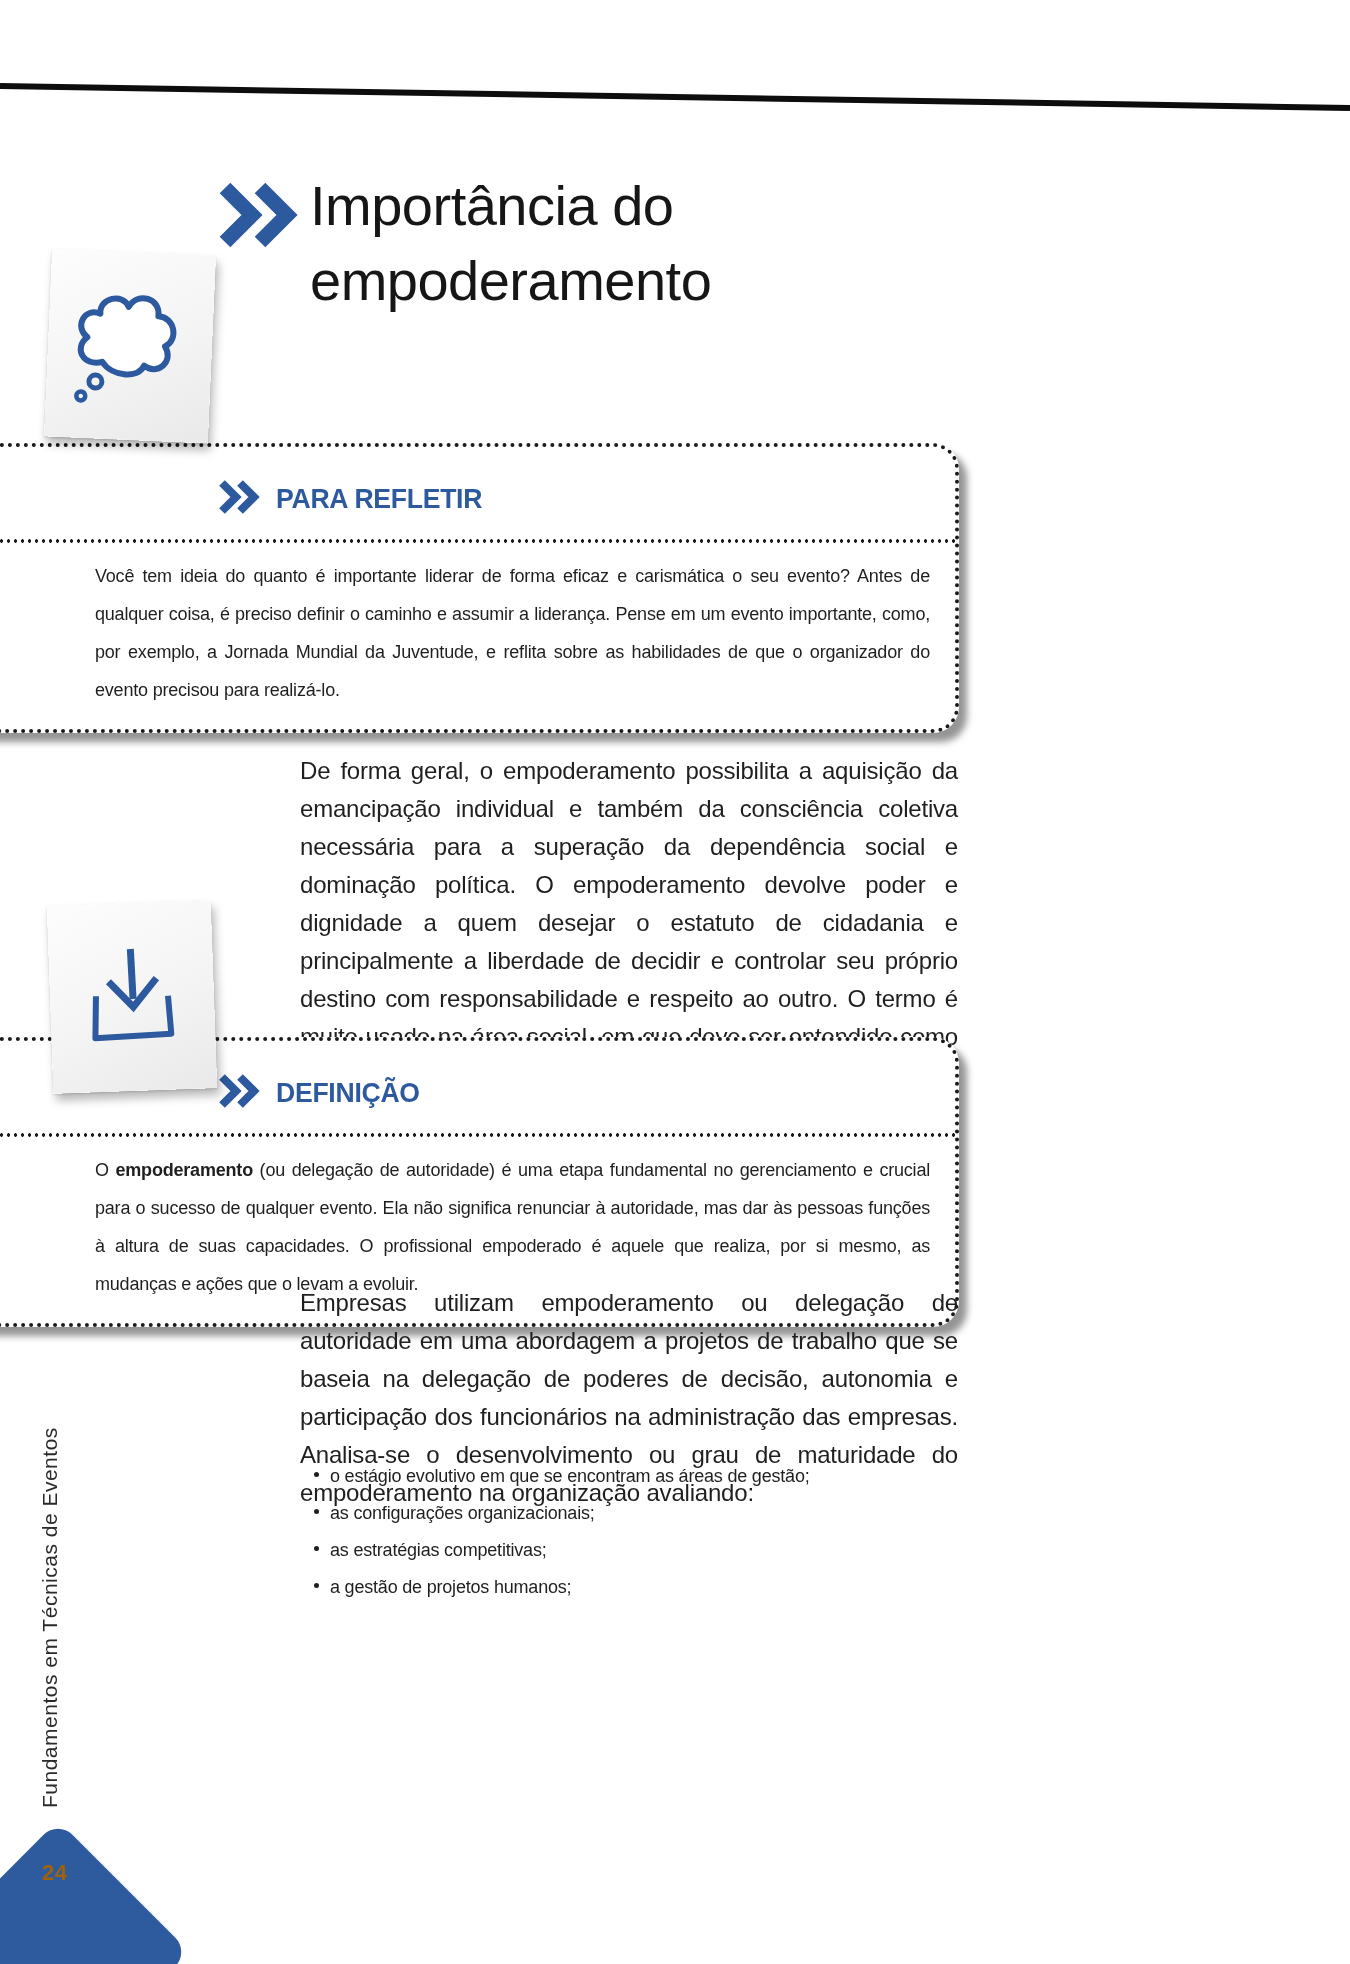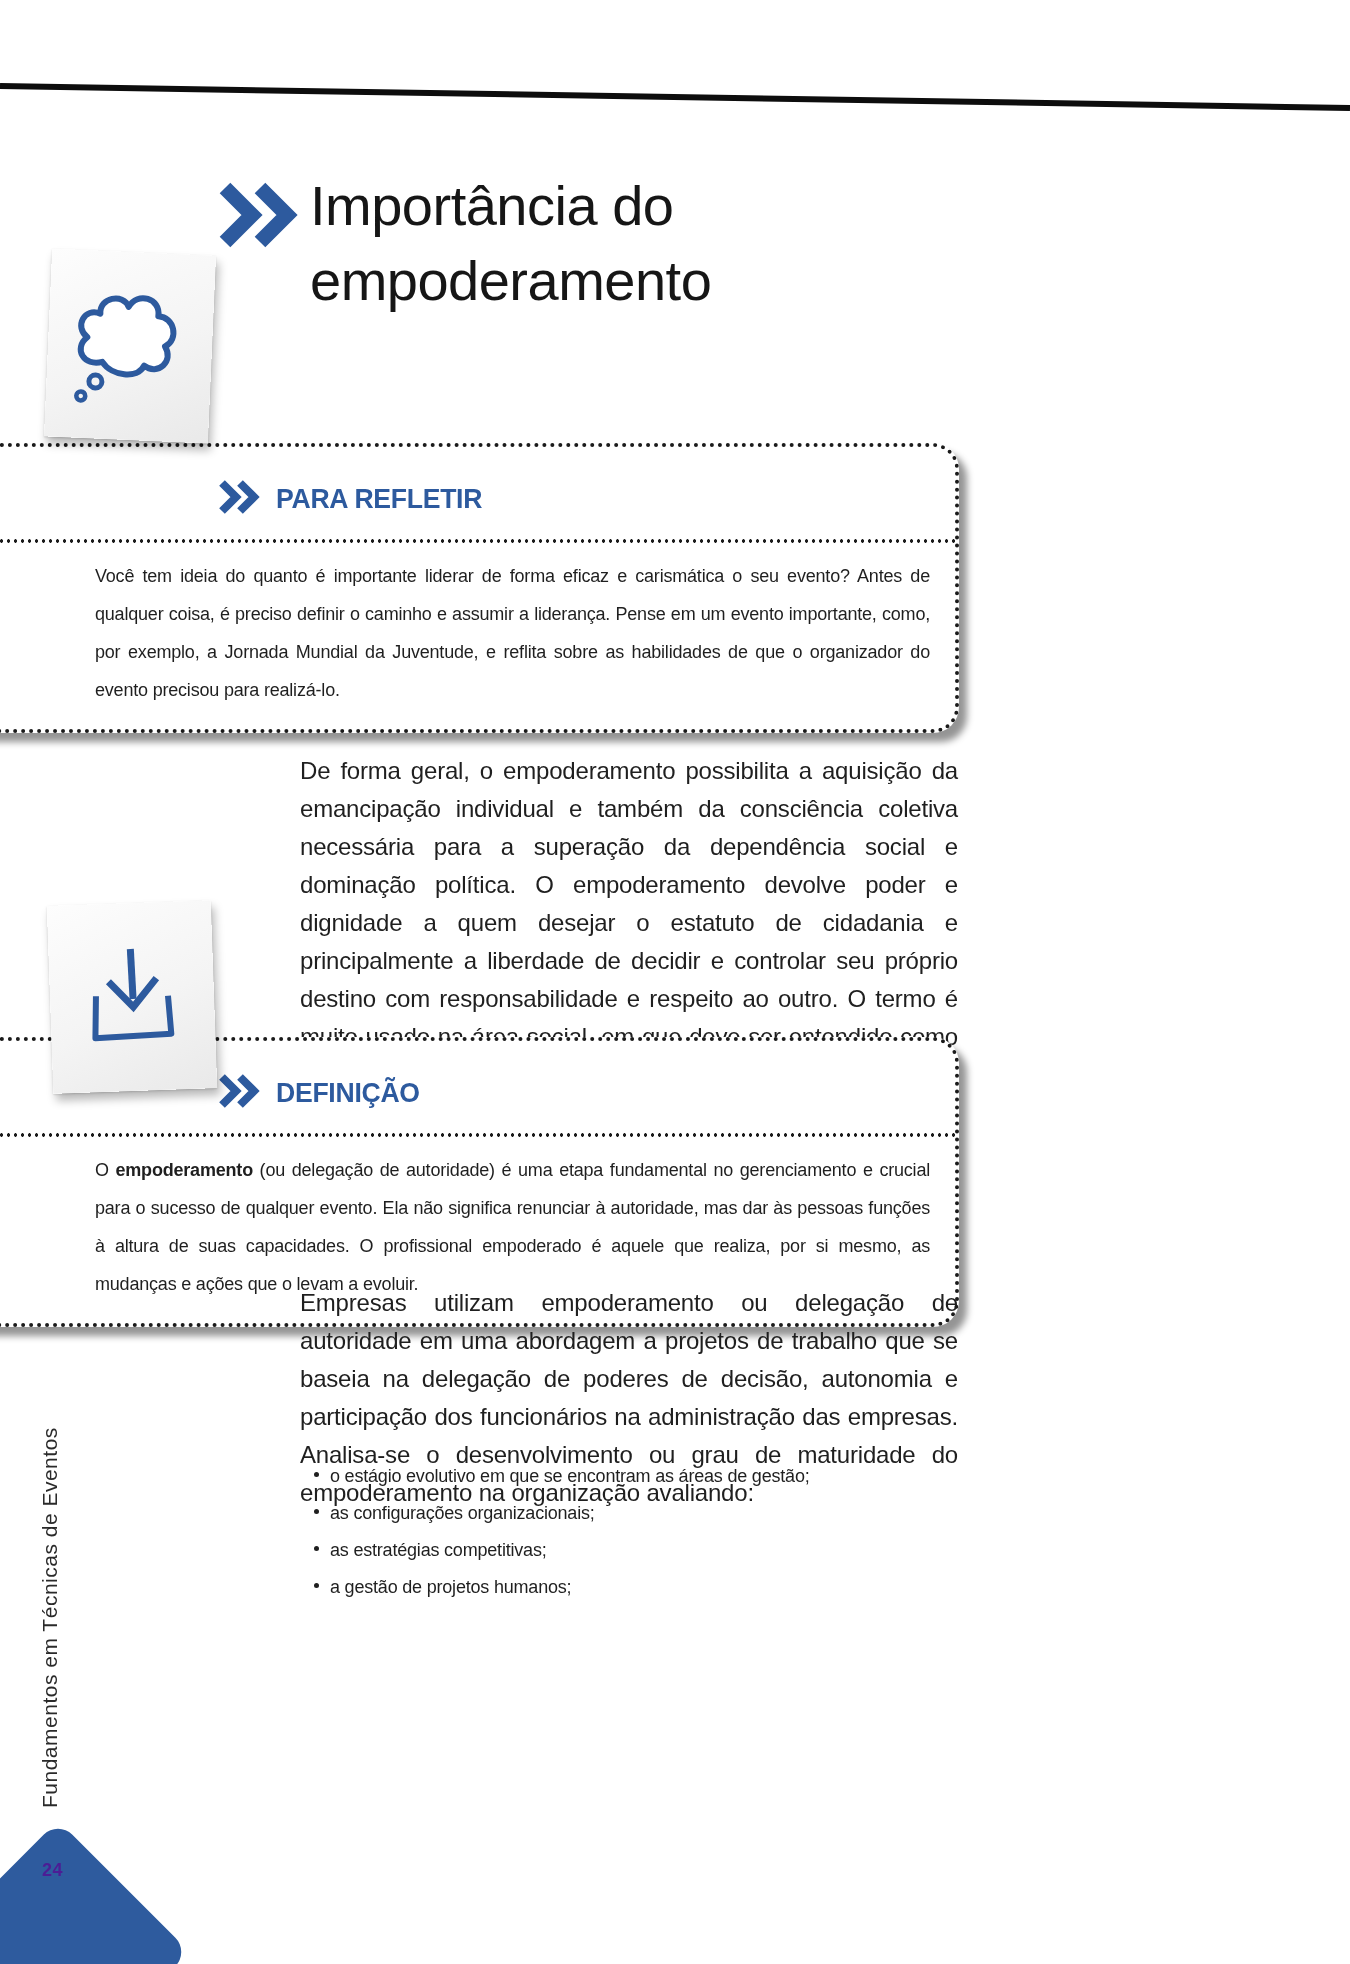--- a/index.html
+++ b/index.html
@@ -72,22 +72,22 @@
     position:absolute;left:38px;top:1808px;transform:rotate(-90deg);
     transform-origin:0 0;white-space:nowrap;font-size:21px;letter-spacing:0.5px;
     color:#2a2a2a;z-index:1;
   }
   
   .diamond{
     position:absolute;left:-35px;top:1859px;width:186px;height:186px;
     background:#2e5b9e;border-radius:20px;transform:rotate(45deg);z-index:2;
   }
   .page-num{
-    position:absolute;left:42px;top:1860px;z-index:3;color:#4c1d95;
-    font-size:18px;font-weight:bold;letter-spacing:0.5px;
+    position:absolute;left:42px;top:1860px;z-index:3;color:#a16207;
+    font-size:22px;font-weight:bold;letter-spacing:0.5px;
   }
 </style>
 </head>
 <body>
 
 <div id="page">
 
   <svg class="topline">
     <line x1="0" y1="86" x2="1350" y2="108" stroke="#0d0d0d" stroke-width="6"></line>
   </svg>

